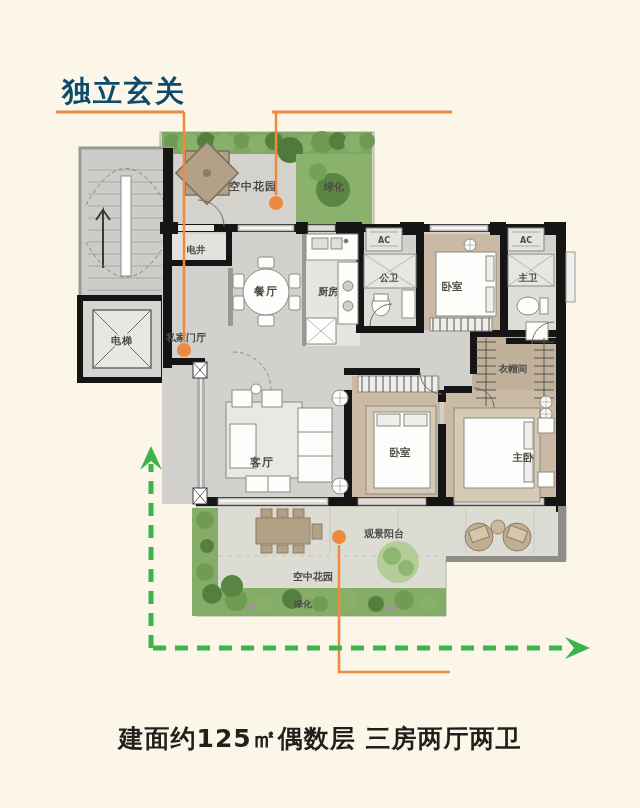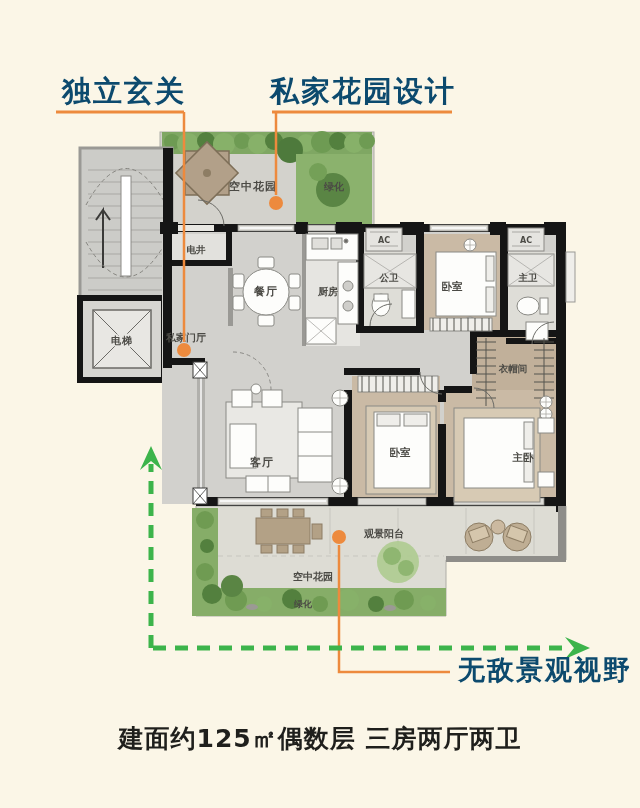--- a/index.html
+++ b/index.html
@@ -344,17 +344,15 @@
 
   <g>
     <line x1="151" y1="648" x2="151" y2="464" stroke="#3CB44B" stroke-width="5" stroke-dasharray="13 9"></line>
     <polygon points="151,446 140,470 151,461 162,470" fill="#3CB44B"></polygon>
     <line x1="153" y1="648" x2="570" y2="648" stroke="#3CB44B" stroke-width="5" stroke-dasharray="13 9"></line>
     <polygon points="590,648 565,637 574,648 565,659" fill="#3CB44B"></polygon>
   </g>
 </svg>
 
 <div class="ann tl">独立玄关</div>
-<div class="ann tr">私家花园设计</div>
-<div class="ann br">无敌景观视野</div>
 <div class="caption">建面约125㎡偶数层 三房两厅两卫</div>
 
 </div>
 
 </body></html>

